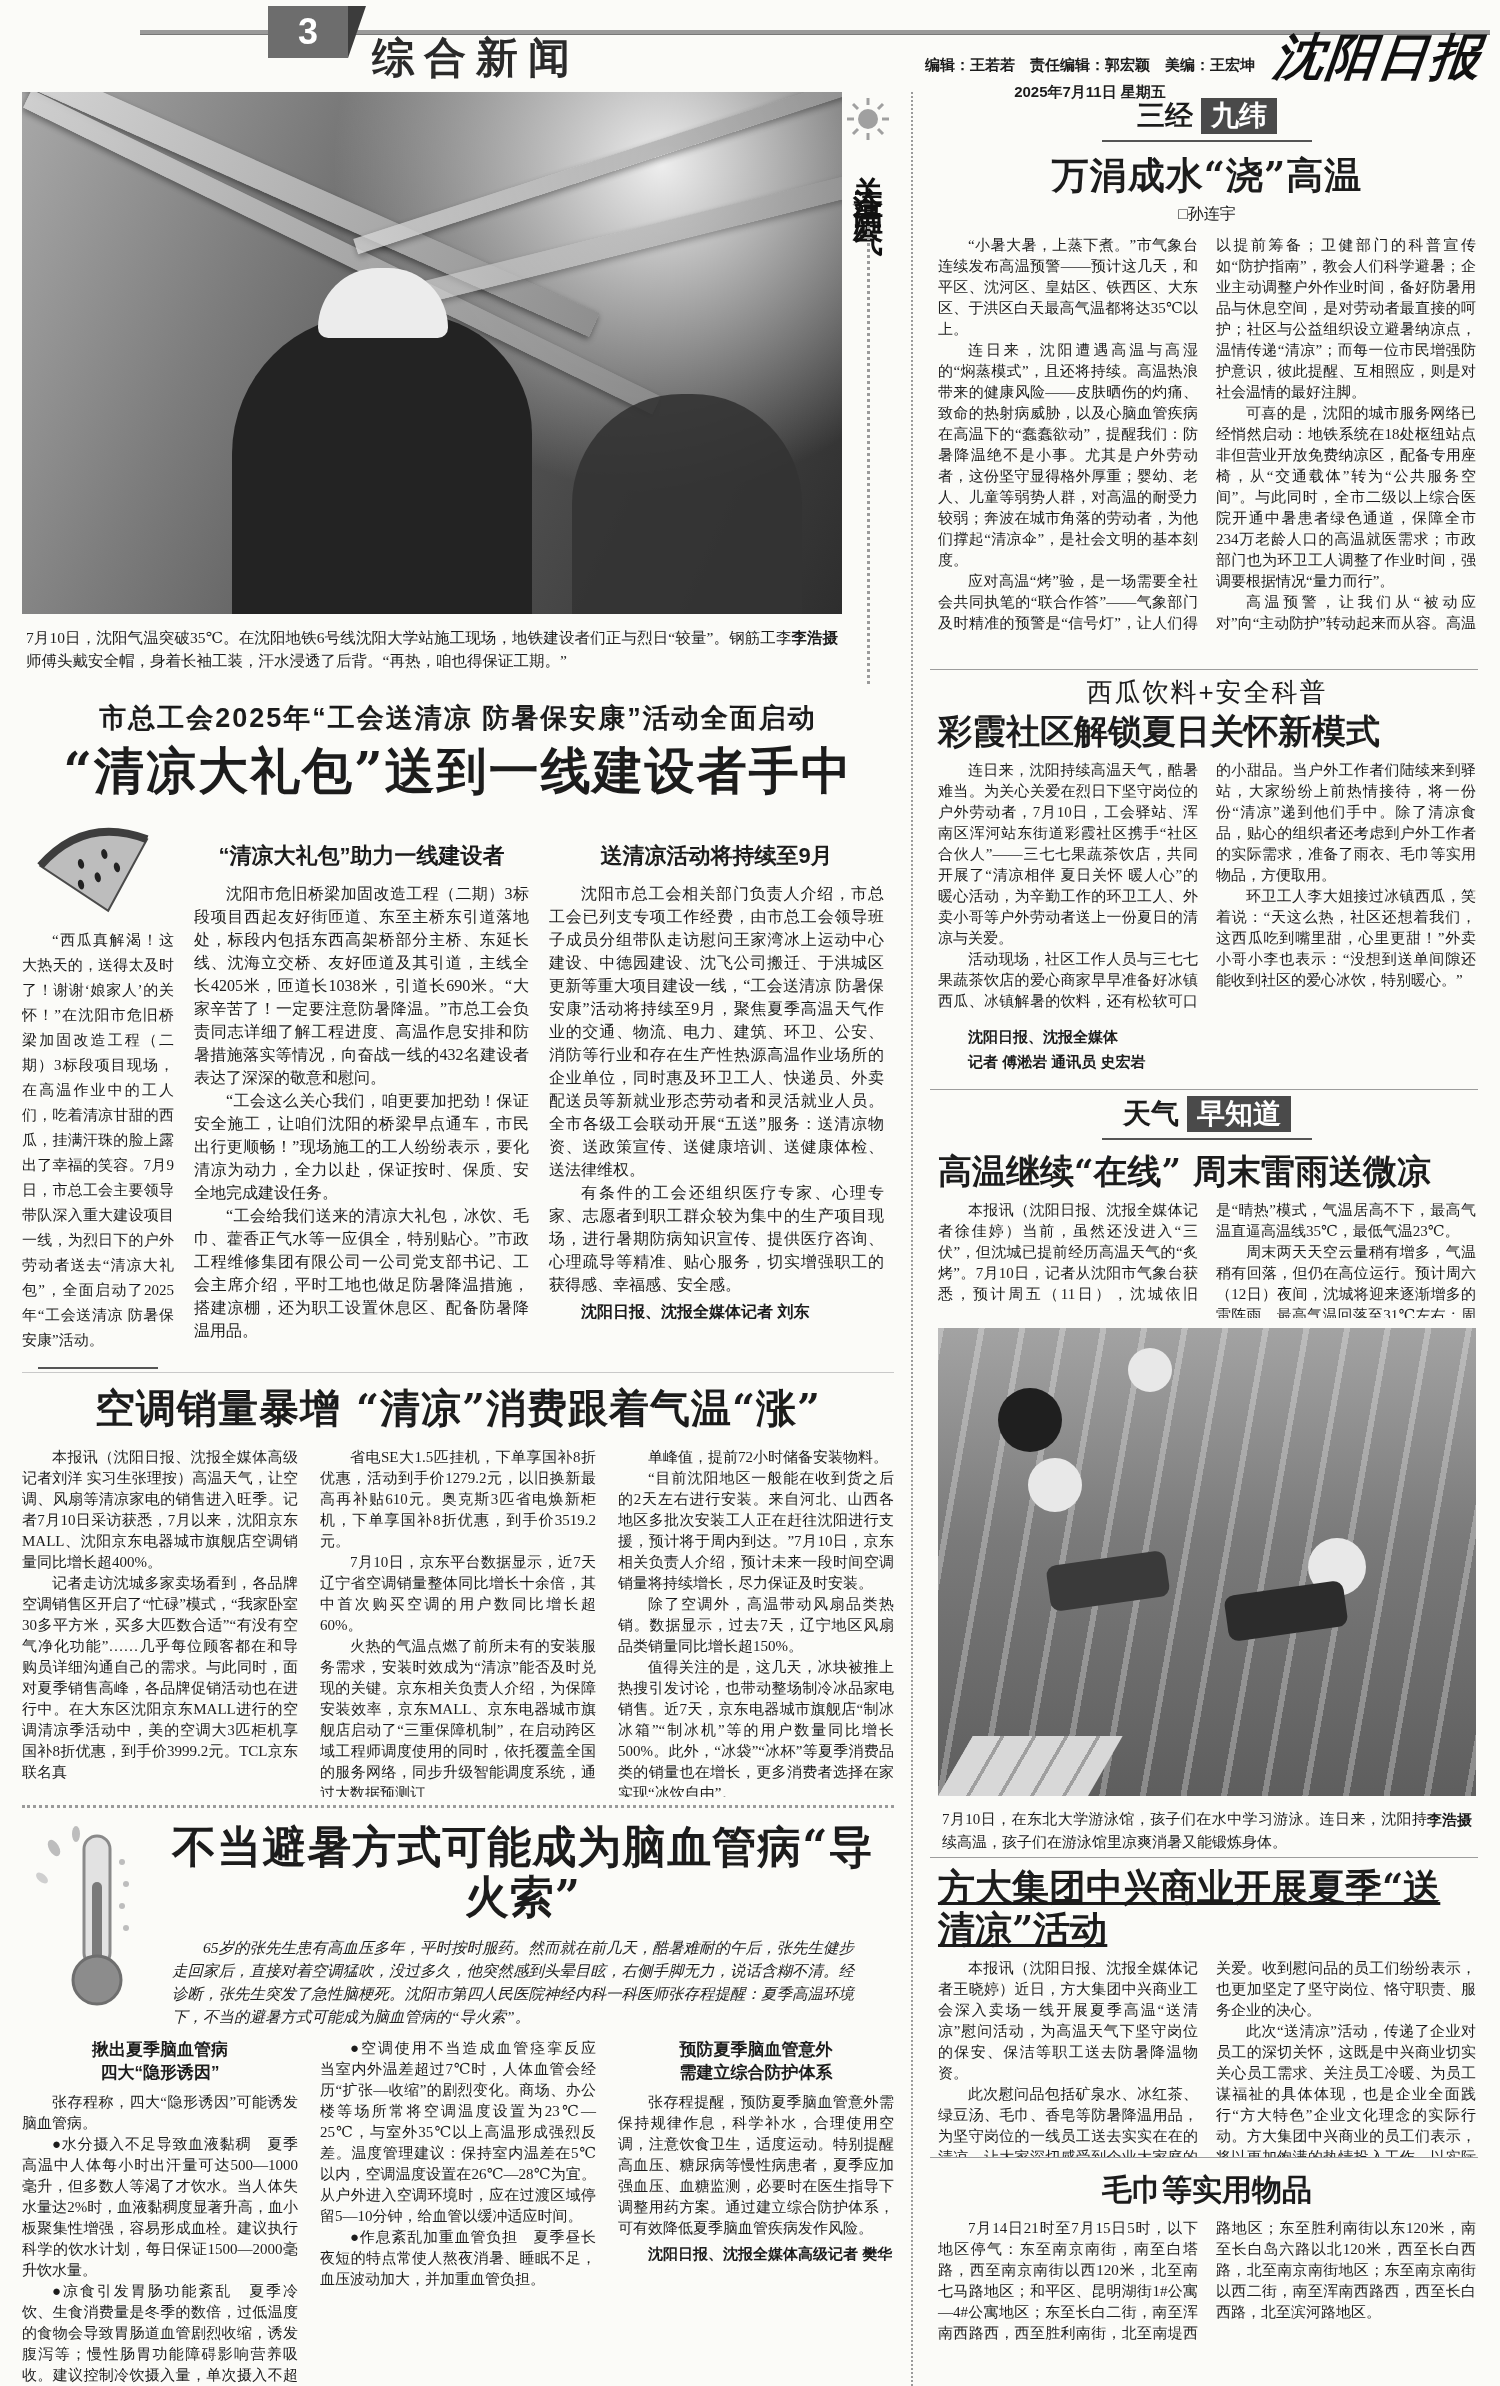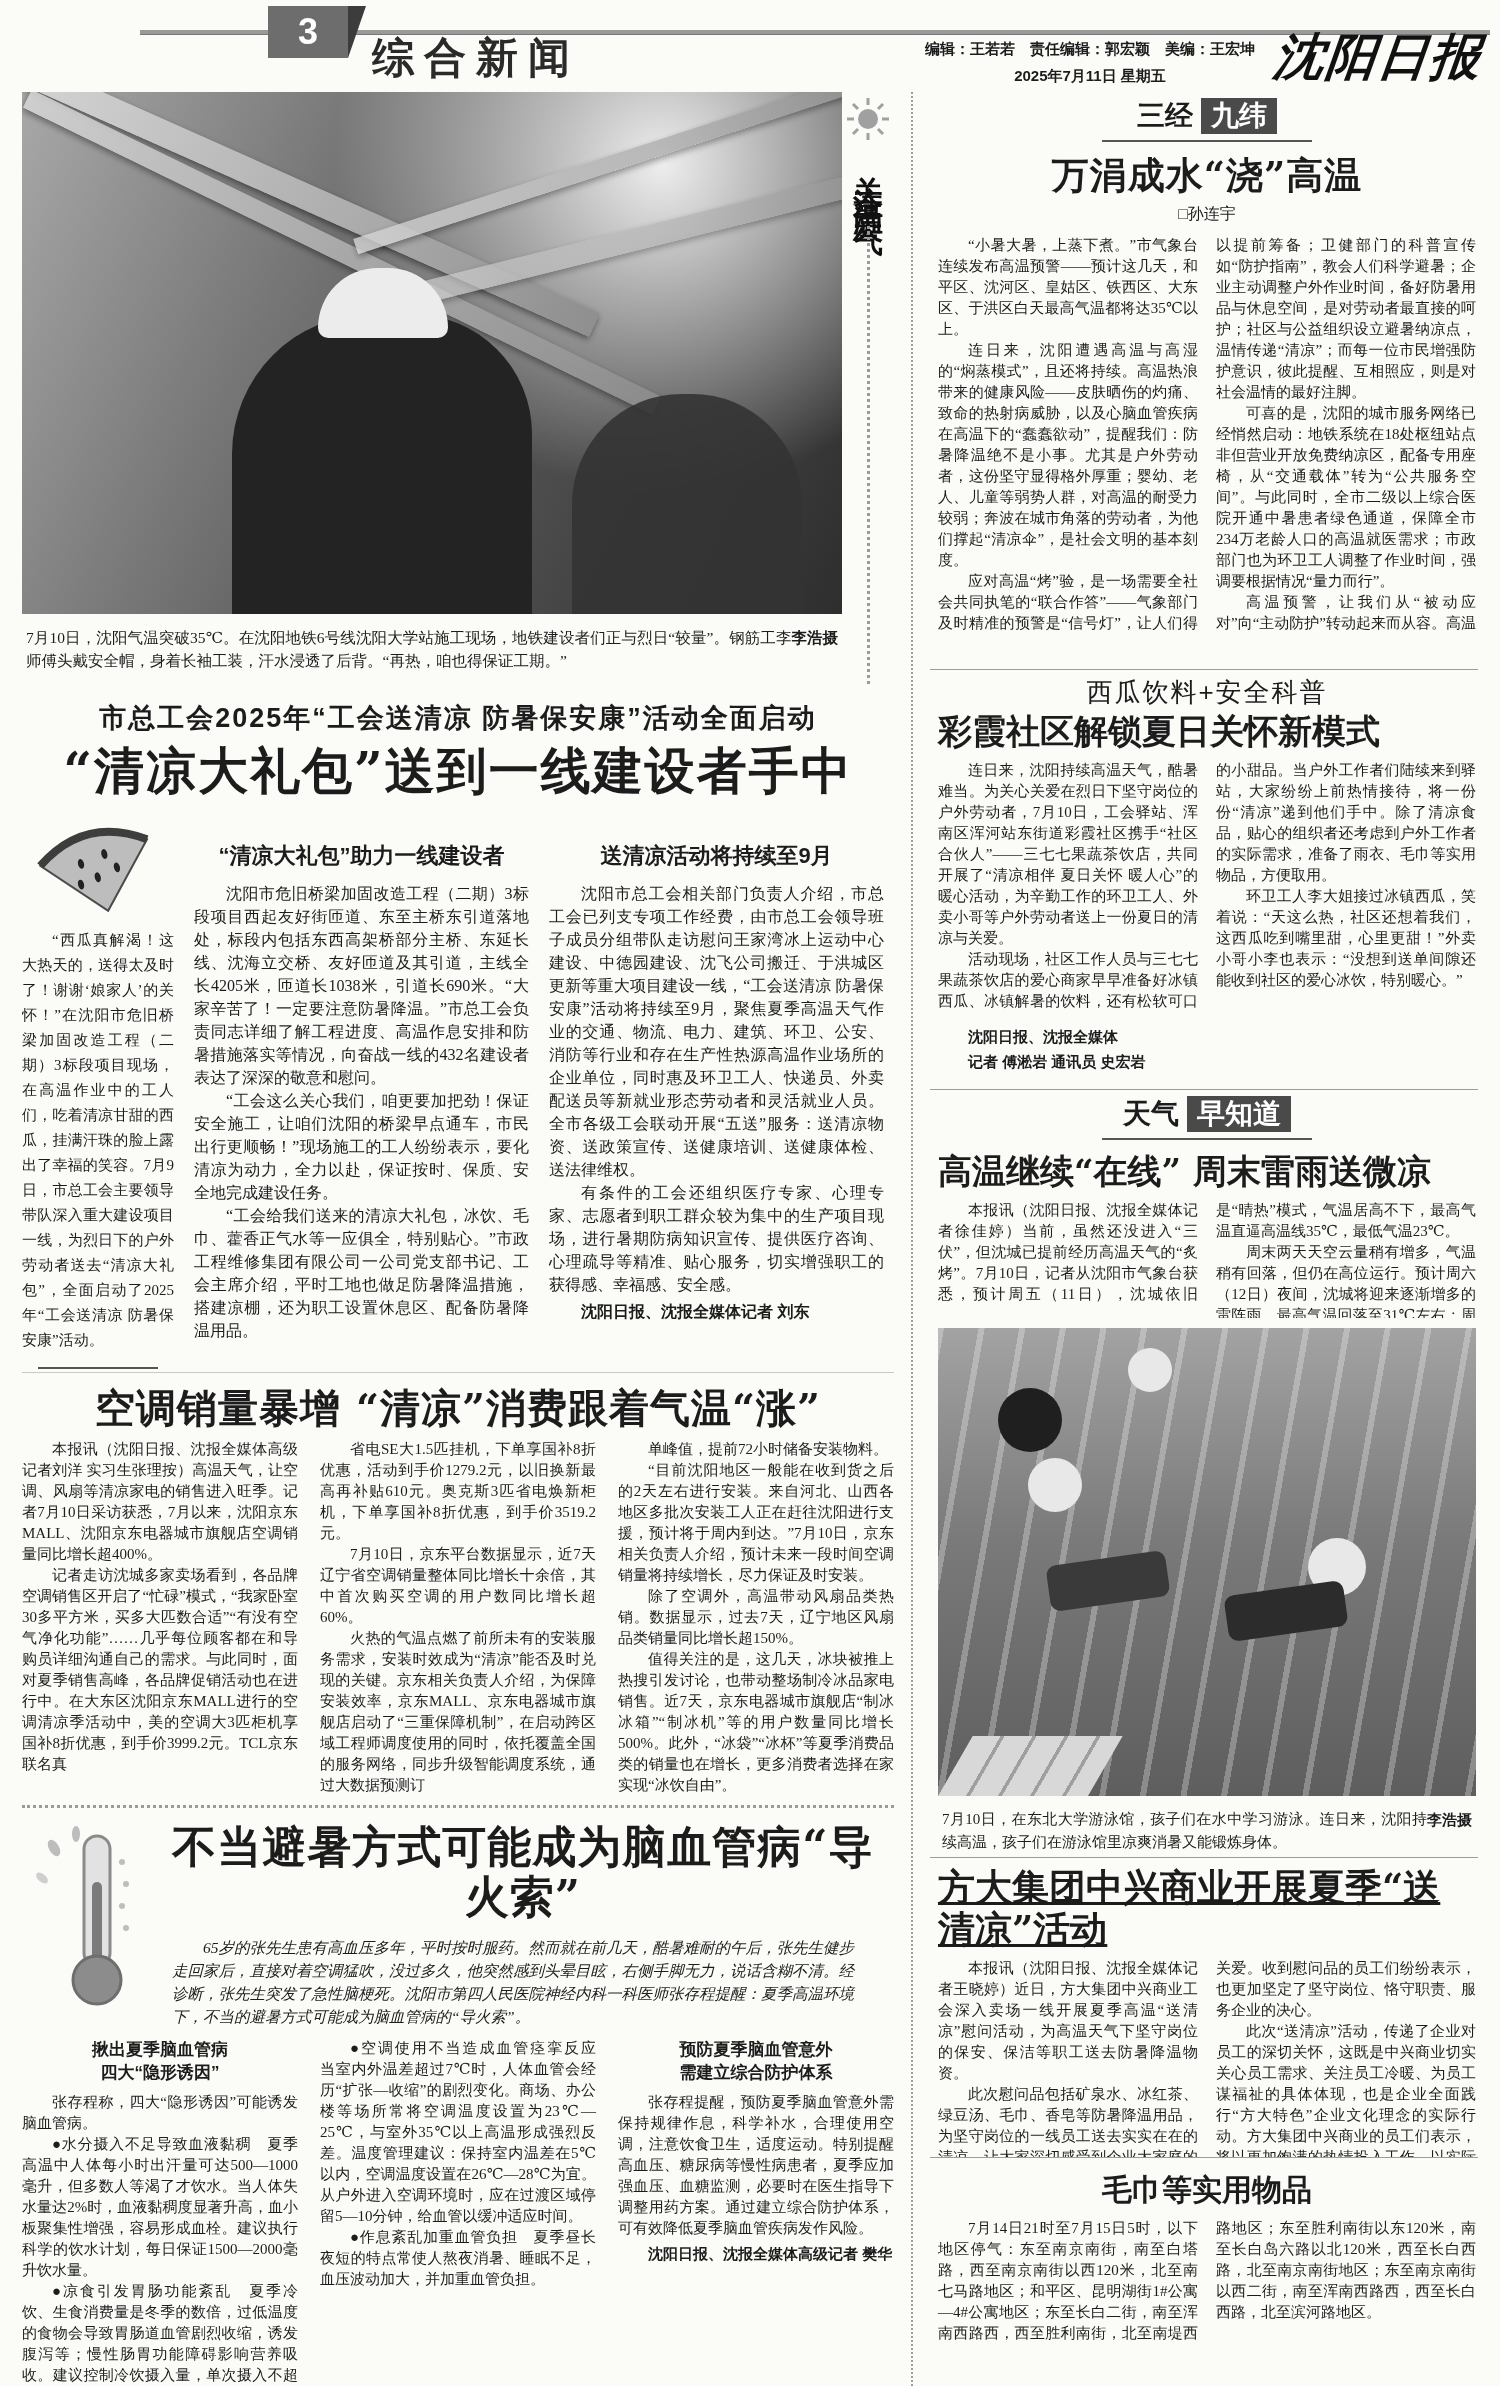--- a/index.html
+++ b/index.html
@@ -5,21 +5,21 @@
   * { margin:0; padding:0; box-sizing:border-box; }
   body { background:#e8e8e4; font-family:"Liberation Serif","DejaVu Serif",serif; }
   .page { width:1500px; height:2386px; background:#fbfbf8; color:#1c1c1c; position:relative; overflow:hidden; margin:0 auto; }
 
   
   .hd { height:92px; position:relative; padding:0 22px; }
   .hd-rule { position:absolute; top:30px; left:140px; right:10px; border-top:4px solid #9a9a9a; border-bottom:1px solid #777; height:2px; }
   .numbox { position:absolute; left:268px; top:6px; width:80px; height:52px; background:#6d6d6d; color:#fff; font:bold 36px/52px "Liberation Sans",sans-serif; text-align:center; }
   .numbox .fold { position:absolute; right:-18px; top:0; width:0; height:0; border-top:52px solid #3c3c3c; border-right:18px solid transparent; }
   .sec-title { position:absolute; left:372px; top:34px; font:bold 42px/48px "Liberation Sans",sans-serif; letter-spacing:10px; color:#2a2a2a; }
-  .ed-block { position:absolute; left:880px; top:40px; width:420px; text-align:center; font-family:"Liberation Sans",sans-serif; }
+  .ed-block { position:absolute; left:880px; top:56px; width:420px; text-align:center; font-family:"Liberation Sans",sans-serif; }
   .ed-block .eds { font-weight:bold; font-size:15px; }
   .ed-block .dt { font-weight:bold; font-size:15px; margin-top:8px; }
   .paper-logo { position:absolute; right:18px; top:30px; font:900 italic 50px/54px "DejaVu Serif",serif; letter-spacing:2px; transform:skewX(-6deg); color:#111; }
 
   
   .pb { display:flex; padding:0 22px; height:2294px; }
   .lcol { width:872px; display:flex; flex-direction:column; overflow:hidden; }
   .gutter { width:36px; display:flex; justify-content:center; }
   .gutter i { border-left:2px dotted #9a9a9a; height:100%; }
   .rcol { flex:1; display:flex; flex-direction:column; overflow:hidden; }
@@ -56,21 +56,21 @@
   .wm { display:block; margin:4px auto 10px auto; }
   .m-side p { font-size:15px; line-height:25px; text-align:justify; text-indent:2em; }
   .m-side .endline { border-top:2px solid #555; width:120px; margin:14px auto 0 auto; }
   .m-col { width:335px; }
   .subhead { text-align:center; font:bold 22px/28px "Liberation Sans",sans-serif; margin:24px 0 12px 0; }
   .m-col p.b { font-size:16px; line-height:23px; }
 
   
   .ac-art { height:425px; border-top:1px solid #c9c9c9; padding-top:10px; overflow:hidden; }
   .h2c { text-align:center; font:900 40px/50px "DejaVu Serif",serif; letter-spacing:1px; }
-  .cols3 { display:flex; gap:22px; margin-top:6px; }
+  .cols3 { display:flex; gap:22px; margin-top:14px; }
   .cols3 > div { flex:1; }
 
   
   .brain { flex:1; border-top:3px dotted #9a9a9a; margin-top:8px; padding:14px 0 0 0; position:relative; overflow:hidden; }
   .thermo { position:absolute; left:10px; top:14px; }
   .brain .h2c { padding-left:130px; font-size:44px; }
   .lead { margin:14px 40px 10px 150px; font-size:15.5px; line-height:23px; text-align:justify; text-indent:2em;font-style:italic; }
   .brain .cols3 { margin-top:8px; }
   .sh2 { text-align:center; font:bold 17px/23px "Liberation Sans",sans-serif; margin-bottom:8px; }
 

